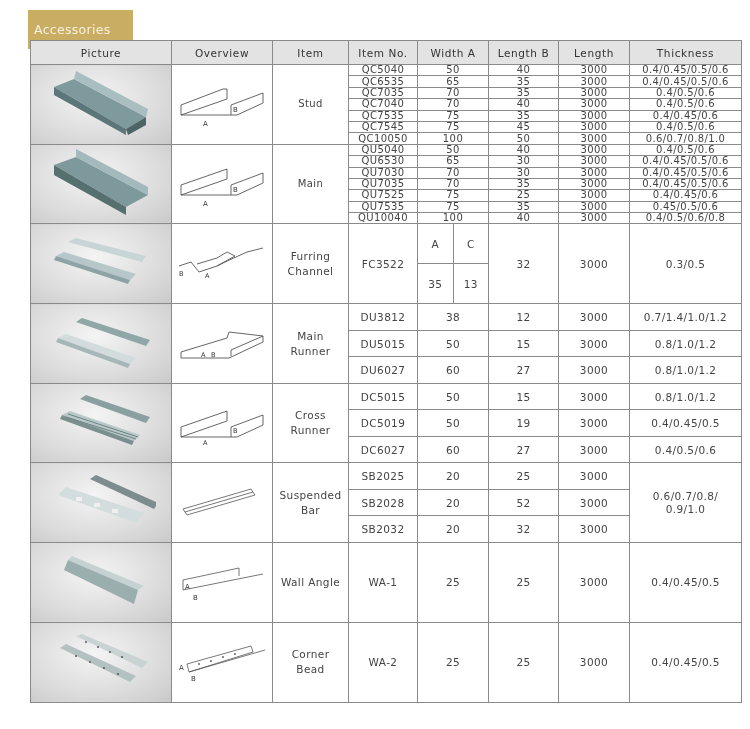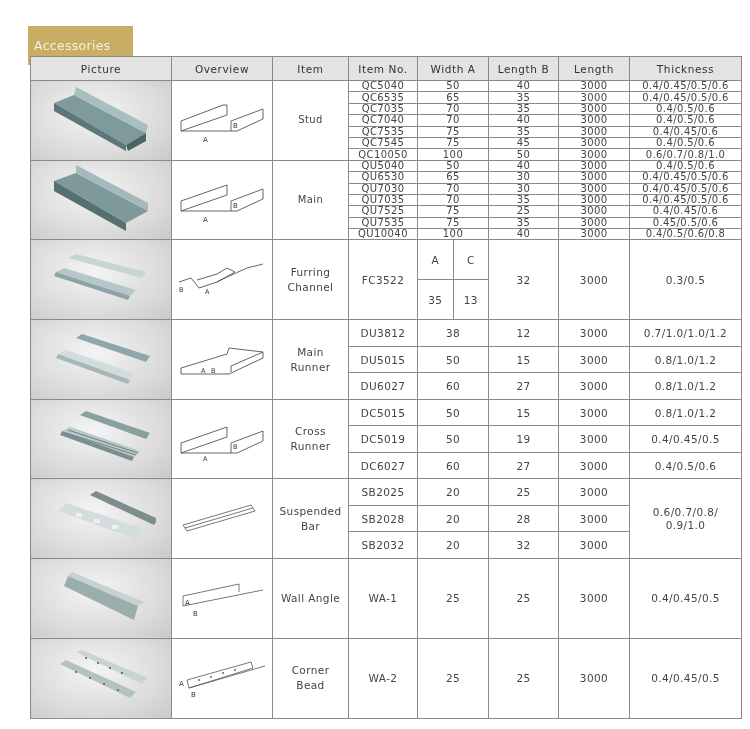--- a/index.html
+++ b/index.html
@@ -1,18 +1,18 @@
 <!DOCTYPE html>
 <html><head>
 <meta charset="utf-8">
 <style>
   html,body{margin:0;padding:0;background:#ffffff;}
   body{width:750px;height:729px;position:relative;overflow:hidden;font-family:"DejaVu Sans","Liberation Sans",sans-serif;color:#333;}
-  .badge{position:absolute;left:28px;top:26px;width:105px;height:39px;background:#c8ad62;color:#f7f1df;font-size:12.5px;display:flex;align-items:center;padding-left:6px;box-sizing:border-box;letter-spacing:0.3px;}
-  table.spec{position:absolute;left:30px;top:56px;border-collapse:collapse;table-layout:fixed;width:711px;}
+  .badge{position:absolute;left:28px;top:10px;width:105px;height:39px;background:#c8ad62;color:#f7f1df;font-size:12.5px;display:flex;align-items:center;padding-left:6px;box-sizing:border-box;letter-spacing:0.3px;}
+  table.spec{position:absolute;left:30px;top:40px;border-collapse:collapse;table-layout:fixed;width:711px;}
   table.spec td, table.spec th{border:1.5px solid #8a8a8a;text-align:center;vertical-align:middle;padding:0;font-size:10.5px;color:#444;letter-spacing:0.4px;overflow:hidden;white-space:nowrap;}
   table.spec th{background:#e3e3e3;height:23px;font-weight:normal;font-size:10.5px;color:#333;letter-spacing:0.6px;}
   td.pic{background:radial-gradient(ellipse at 45% 40%,#f4f4f4 0%,#dcdcdc 60%,#c9c9c9 100%);}
   td.ov{background:#fff;}
   td.item{font-size:10px;line-height:15px;white-space:normal;}
   tr.thin td{height:10.4px;line-height:10px;font-size:10px;}
   tr.mid td{height:25.5px;}
   tr.big td{height:79px;}
   tr.fur td{height:39px;}
   .pic svg,.ov svg{display:block;margin:auto;}
@@ -243,21 +243,21 @@
         </svg>
       </td>
       <td rowspan="3" class="item">
         <span>Main</span><br>
         <span>Runner</span>
       </td>
       <td>DU3812</td>
       <td colspan="2">38</td>
       <td>12</td>
       <td>3000</td>
-      <td>0.7/1.0/1.0/1.2</td>
+      <td>0.7/1.4/1.0/1.2</td>
     </tr>
     <tr class="mid">
       <td>DU5015</td>
       <td colspan="2">50</td>
       <td>15</td>
       <td>3000</td>
       <td>0.8/1.0/1.2</td>
     </tr>
     <tr class="mid">
       <td>DU6027</td>
@@ -343,21 +343,21 @@
       <td>25</td>
       <td>3000</td>
       <td rowspan="3" class="multi">
         <span>0.6/0.7/0.8/</span><br>
         <span>0.9/1.0</span>
       </td>
     </tr>
     <tr class="mid">
       <td>SB2028</td>
       <td colspan="2">20</td>
-      <td>28</td>
+      <td>52</td>
       <td>3000</td>
     </tr>
     <tr class="mid">
       <td>SB2032</td>
       <td colspan="2">20</td>
       <td>32</td>
       <td>3000</td>
     </tr>
 
     <tr class="big">

